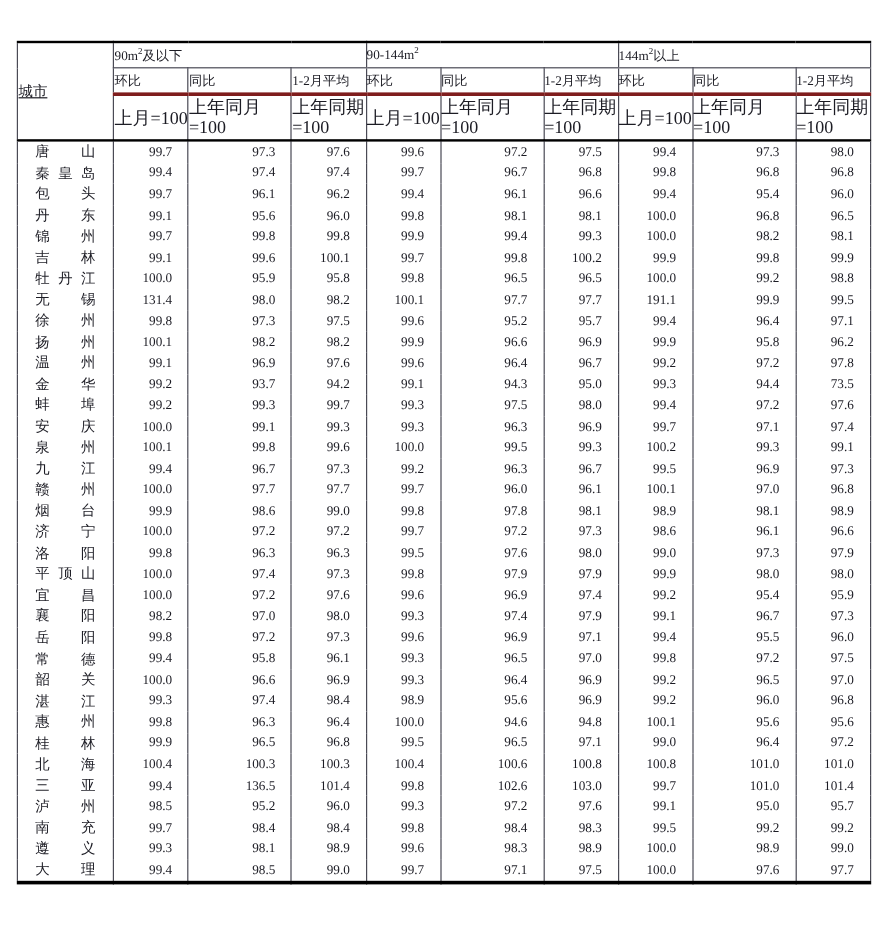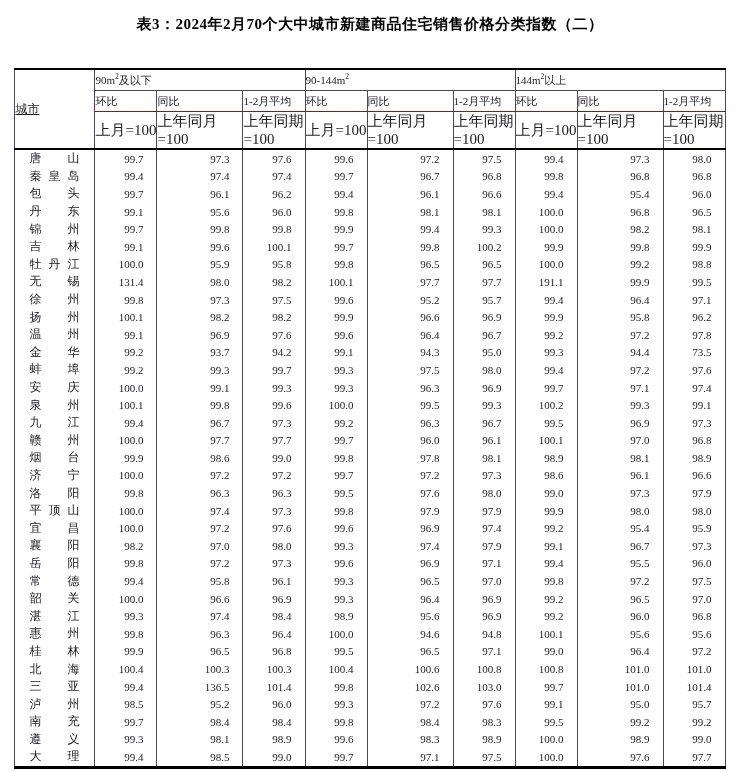--- a/index.html
+++ b/index.html
@@ -15,34 +15,33 @@
     border-bottom:3px solid #000;
     border-left:1px solid #4a4a55;
     border-right:1px solid #4a4a55;
   }
   thead{border-bottom:2px solid #000;}
   th,td{padding:0;font-weight:normal;}
   th{font-size:11px;height:20px;text-align:left;vertical-align:middle;}
   th.city-h{font-size:12px;text-decoration:underline;}
   th.group,th.metric,th.base{border-left:1px solid #4a4a55;}
   th.group{border-bottom:1px solid #4a4a55;}
-  th.metric{border-bottom:1px solid #7f1d1d;margin-top:48px;}
+  th.metric{border-bottom:3px solid #7f1d1d;margin-top:48px;}
   th.base{font-size:15px;}
   sup{font-size:7.5px;line-height:0;}
   tbody td{font-size:11px;height:17.6px;vertical-align:middle;}
   td.num{text-align:right;padding-right:13px;border-left:1px solid #4a4a55;}
   td.city{border-left:none;}
   .city-wrap{display:flex;justify-content:space-between;width:50px;margin-left:14px;font-size:12px;}
   .city-wrap span{display:block;}
 </style>
 </head>
 <body>
 
 <div class="page">
-  <h1 class="title">表3：2024年2月70个大中城市新建商品住宅销售价格分类指数（二）</h1>
 
   <table class="price-table">
       <colgroup>
         <col style="width: 80px;">
         <col style="width: 62px;">
         <col style="width: 86px;">
         <col style="width: 62px;">
         <col style="width: 62px;">
         <col style="width: 86px;">
         <col style="width: 62px;">

